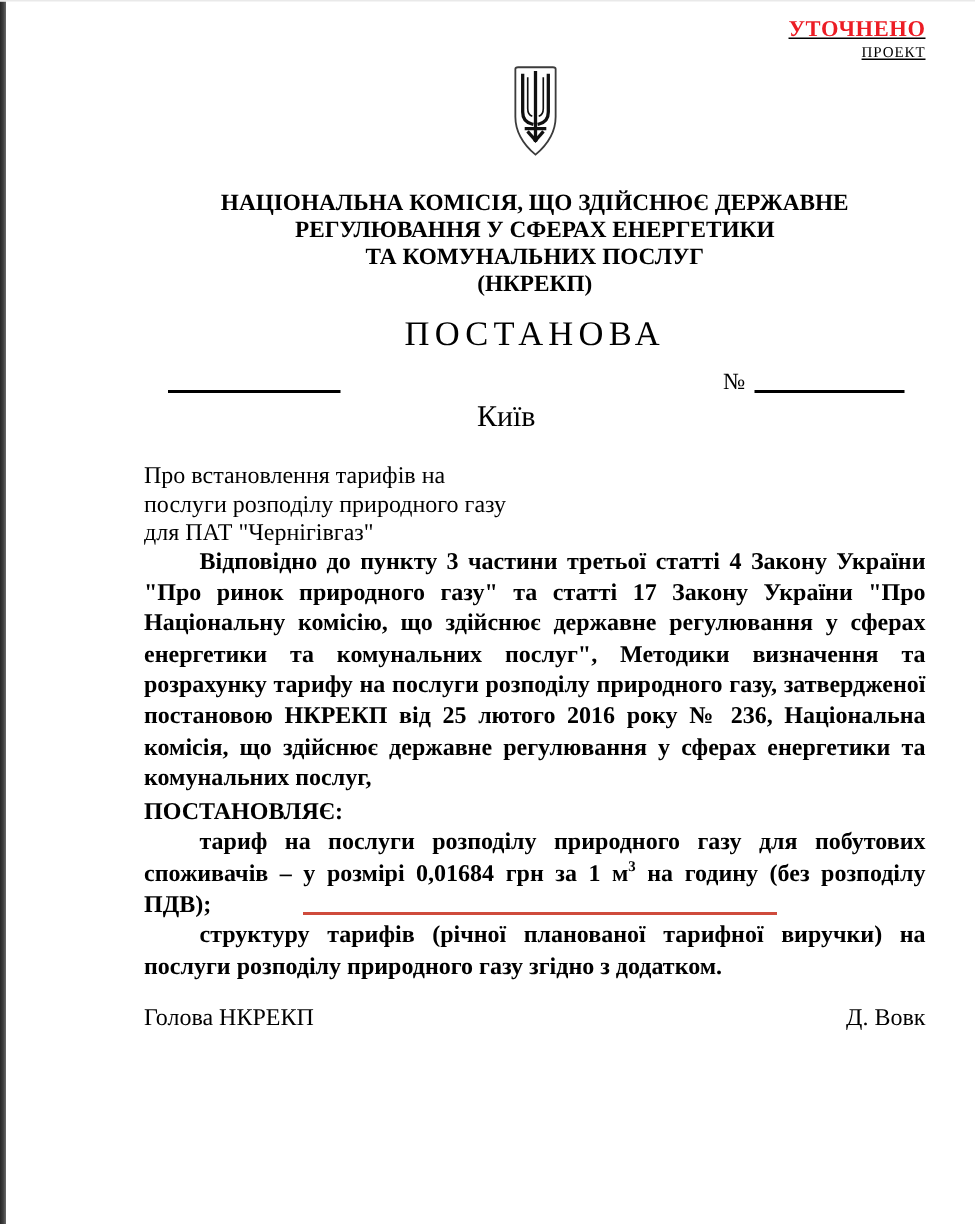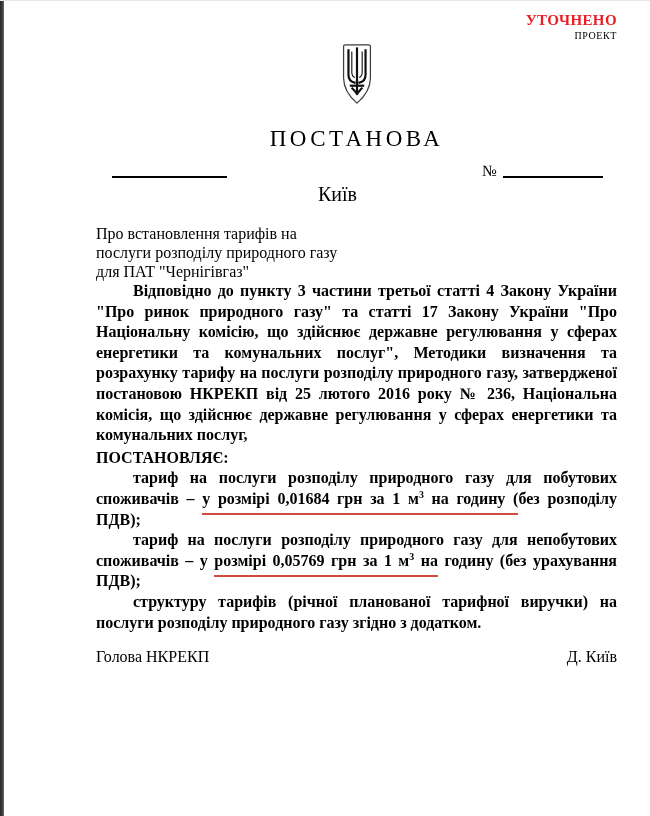--- a/index.html
+++ b/index.html
@@ -5,21 +5,21 @@
   html,body{margin:0;padding:0;background:#fff;}
   .page{
     position:relative;width:650px;height:816px;background:#ffffff;
     font-family:"Liberation Serif","DejaVu Serif",serif;color:#000;
     overflow:hidden;border-top:1px solid #e9e9e9;box-sizing:border-box;
   }
   .scan-edge{position:absolute;left:0;top:0;width:4px;height:816px;
     background:linear-gradient(90deg,#262626 0%,#3f3f3f 55%,#6a6a6a 100%);}
   .doc{position:relative;margin-left:96px;width:521px;}
   
-  .stamp{position:absolute;top:11px;right:33px;text-align:right;line-height:16px;}
+  .stamp{position:absolute;top:11px;right:33px;text-align:right;line-height:16px;text-decoration:underline;}
   .stamp-updated{color:var(--stamp-red,#ec1c24);font-weight:bold;font-size:15px;letter-spacing:.4px;}
   .stamp-draft{font-size:10px;letter-spacing:.6px;}
   
   .emblem{margin:42px auto 0;width:46px;height:72px;}
   .emblem svg{display:block;width:100%;height:100%;}
   
   .org{margin-top:12px;text-align:center;font-weight:bold;font-size:15.5px;line-height:18px;}
   .doc-type{margin-top:13px;text-align:center;font-weight:normal;font-size:23px;letter-spacing:3.5px;line-height:22px;}
   
   .dateline{position:relative;height:22px;margin-top:12px;font-size:15.5px;}
@@ -28,21 +28,21 @@
   .line-right{position:absolute;left:407px;top:14px;width:100px;height:2px;background:#000;}
   .city{margin-top:1px;text-align:center;font-size:20px;position:relative;left:-19px;line-height:18px;}
   
   .subject{margin-top:21px;font-size:16px;line-height:19px;}
   
   p.body{margin:0;text-align:justify;text-indent:37px;font-size:16px;line-height:20.6px;font-weight:bold;}
   .preamble{margin-top:12px;}
   .resolves{margin-top:2px;font-weight:bold;font-size:16px;line-height:20.6px;}
   .item1-intro{margin-top:9px;}
   .item2{margin-top:9px;}
-  .u-red{border-bottom:2px solid var(--underline-red,#cf4b3c);padding-bottom:6px;}
+  .u-red{border-bottom:2px solid var(--underline-red,#cf4b3c);padding-bottom:17px;}
   sup{font-size:.62em;line-height:0;}
   
   .signature{margin-top:14px;display:flex;justify-content:space-between;font-size:16px;line-height:20px;}
 </style>
 </head>
 <body>
 
 <div class="page">
   <div class="scan-edge"></div>
 
@@ -64,20 +64,26 @@
           <path d="M30 83 L22.5 74.5"></path>
           <path d="M30 83 L37.5 74.5"></path>
         </g>
         <g fill="none" stroke="#101010" stroke-width="1.8">
           <path d="M21.5 14 V48 Q21.5 55 26.5 56.5"></path>
           <path d="M38.5 14 V48 Q38.5 55 33.5 56.5"></path>
         </g>
       </svg>
     </div>
 
+    <div class="org">
+      <div>НАЦІОНАЛЬНА КОМІСІЯ, ЩО ЗДІЙСНЮЄ ДЕРЖАВНЕ</div>
+      <div>РЕГУЛЮВАННЯ У СФЕРАХ ЕНЕРГЕТИКИ</div>
+      <div>ТА КОМУНАЛЬНИХ ПОСЛУГ</div>
+      <div>(НКРЕКП)</div>
+    </div>
 
     <div class="doc-type">ПОСТАНОВА</div>
 
     <div class="dateline">
       <span class="line-left"></span>
       <span class="num-sign">№</span>
       <span class="line-right"></span>
     </div>
     <div class="city">Київ</div>
 
@@ -87,24 +93,23 @@
       <div>для ПАТ "Чернігівгаз"</div>
     </div>
 
     <p class="body preamble">Відповідно до пункту 3 частини третьої статті 4 Закону України "Про ринок природного газу" та статті 17 Закону України "Про Національну комісію, що здійснює державне регулювання у сферах енергетики та комунальних послуг", Методики визначення та розрахунку тарифу на послуги розподілу природного газу, затвердженої постановою НКРЕКП від 25 лютого 2016 року № 236, Національна комісія, що здійснює державне регулювання у сферах енергетики та комунальних послуг,</p>
 
     <div class="resolves">ПОСТАНОВЛЯЄ:</div>
 
 
     <p class="body"><span>тариф на послуги розподілу природного газу для побутових споживачів – </span><span class="u-red"><span>у розмірі 0,01684 грн за 1 м</span><sup>3</sup><span> на годину (</span></span><span>без розподілу ПДВ);</span></p>
 
-    <p class="body"><span>тариф на послуги розподілу природного газу для непобутових споживачів – у </span><span class="u-red"><span>розмірі 0,05769 грн за 1 м</span><sup>3</sup><span> на</span></span><span> годину (без урахування ПДВ);</span></p>
 
     <p class="body">структуру тарифів (річної планованої тарифної виручки) на послуги розподілу природного газу згідно з додатком.</p>
 
 
     <div class="signature">
       <span>Голова НКРЕКП</span>
-      <span>Д. Київ</span>
+      <span>Д. Вовк</span>
     </div>
 
   </div>
 </div>
 
 </body></html>

